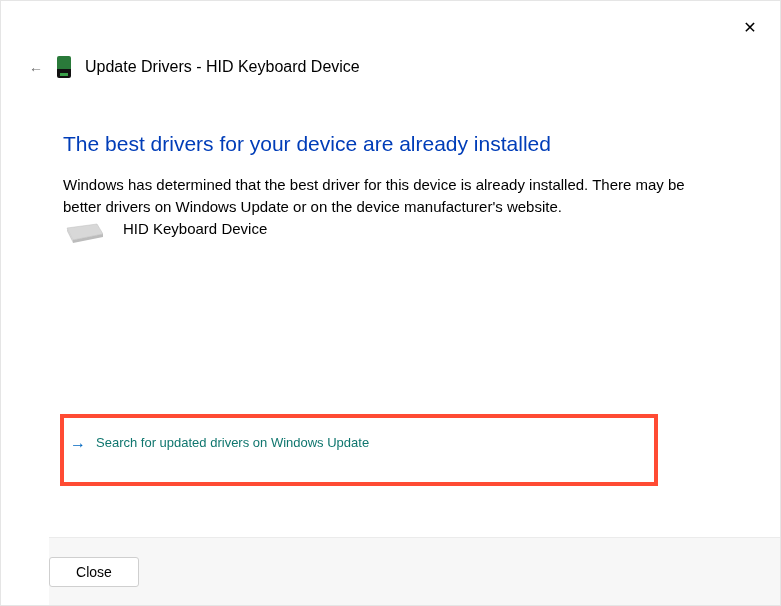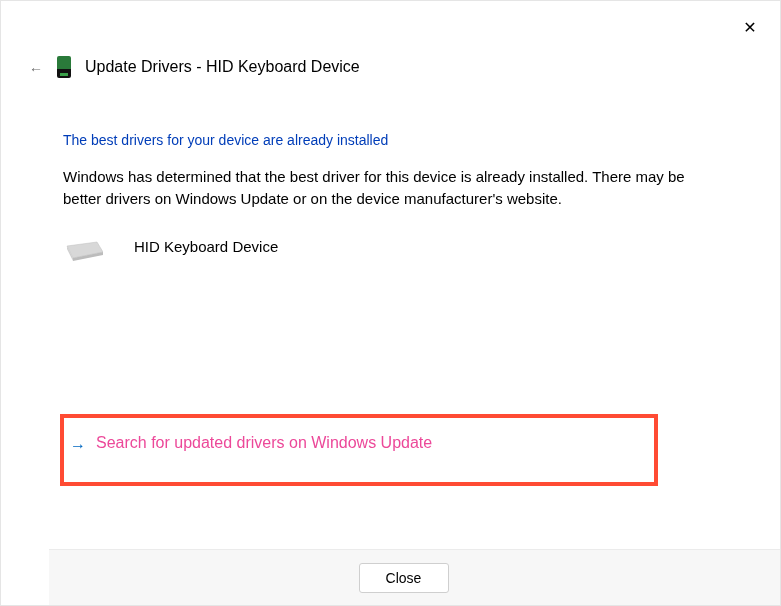--- a/index.html
+++ b/index.html
@@ -60,36 +60,35 @@
     .title {
       font-size: 16px;
       font-weight: 400;
       color: #000;
       text-align: right;
     }
     .content {
       padding: 54px 62px 0 62px;
     }
     .heading {
-      font-size: 14px;
+      font-size: 21px;
       font-weight: 400;
       color: #003db8;
     }
     .desc {
       margin-top: 18px;
       font-size: 15px;
       color: #000;
       line-height: 1.45;
       max-width: 640px;
     }
     .device-row {
-      margin-top: 26px;
       display: flex;
       align-items: flex-start;
-      gap: 31px;
+      gap: 20px;
     }
     .keyboard-icon {
       width: 40px;
       height: 26px;
       margin-top:2px;
       position:relative;
     }
     .keyboard-icon svg{
       width:40px;
       height:26px;
@@ -115,34 +114,34 @@
       align-items: center;
       gap: 10px;
       cursor: pointer;
     }
     .arrow-icon {
       width: 16px;
       height: 16px;
       color: #0067c0;
     }
     .link-text {
-      font-size: 16px;
-      color: #ec4899;
+      font-size: 13px;
+      color: #0f766e;
     }
     .footer {
       position: absolute;
       bottom: 0;
       left: 0;
       right: 0;
-      height: 56px;
+      height: 68px;
       background: #f7f7f7;
       border-top: 1px solid #ebebeb;
       display: flex;
       align-items: center;
-      justify-content: center;
+      justify-content: flex-start;
       padding-right: 22px;
       margin-left: 48px;
     }
     .close-action-btn {
       width: 90px;
       height: 30px;
       background: #ffffff;
       border: 1px solid #cfcfcf;
       border-radius: 3px;
       font-size: 14px;

